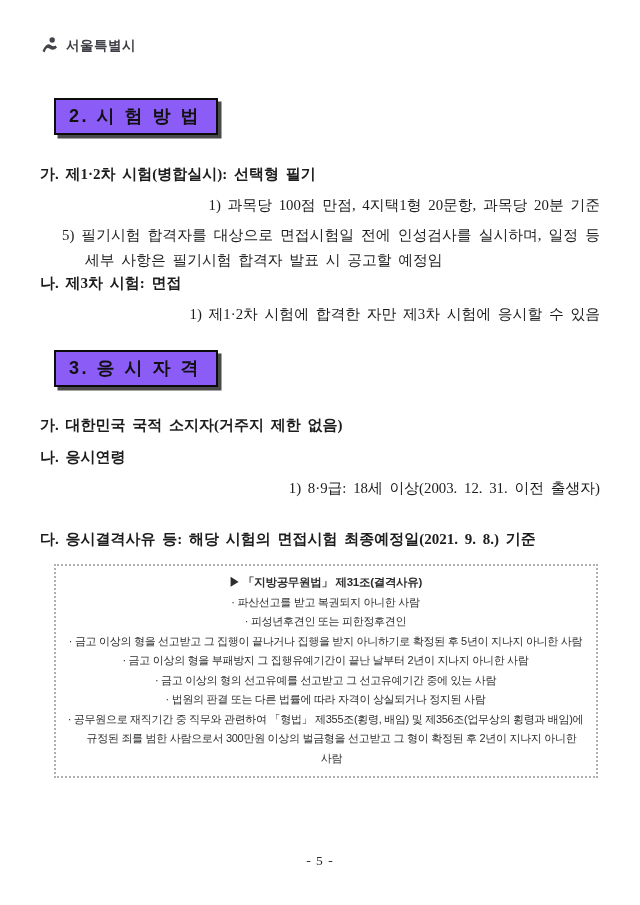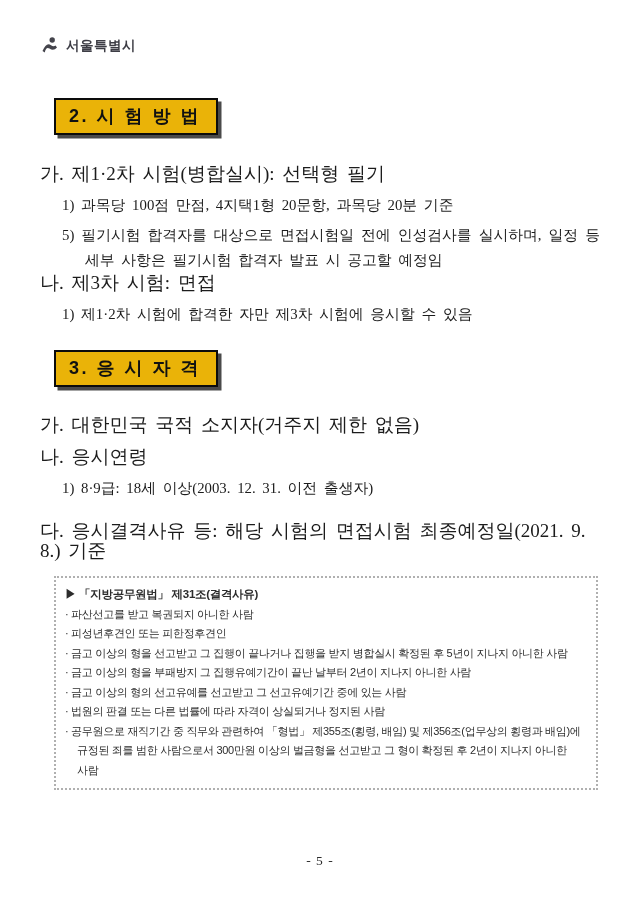--- a/index.html
+++ b/index.html
@@ -27,58 +27,59 @@
   
   .section-box {
     display: inline-block;
     margin-left: 14px;
     border: 2.5px solid #0c0c0c;
     box-shadow: 3.5px 3.5px 0 #4a4a4a;
     padding: 4px 15px 5px 13px;
     font-family: "Liberation Sans", sans-serif;
     font-weight: bold; font-size: 18px; color: #111;
     letter-spacing: 2.5px;
-    background: #eab308;
+    background: #8b5cf6;
   }
   .box-2 { margin-top: 40px; }
   .box-3 { margin-top: 23px; }
   
   .h-sub {
-    font-weight: normal; font-size: 19px;
+    font-weight: bold; font-size: 15px;
     word-spacing: 3px; line-height: 20px;
   }
   
   .item {
     margin-left: 22px;
     font-size: 14.8px; line-height: 25px;
     word-spacing: 3px;
     word-break: keep-all;
   }
   .hang {
     padding-left: 23px; text-indent: -23px;
     text-align: justify;
   }
   .mt-h1 { margin-top: 29px; }
-  .mt-i1 { margin-top: 9px; }
+  .mt-i1 { margin-top: 9px; text-align: right; }
   .mt-i2 { margin-top: 5px; }
   .mt-h2 { }
   .mt-box3h1 { margin-top: 28px; }
   .mt-box3h2 { margin-top: 12px; }
-  .mt-box3h3 { margin-top: 20px; }
+  .mt-box3h3 { margin-top: 28px; }
   
   .law-box {
     margin: 15px 0 0 14px;
     width: 544px; box-sizing: border-box;
     border: 2px dotted #b0b0b0;
     padding: 7px 10px 8px 9px;
     font-family: "Liberation Sans", sans-serif;
     font-size: 11px; line-height: 19.5px;
     letter-spacing: -0.3px;
     color: #2c2c2c;
     word-break: keep-all;
+    text-align: center;
   }
   .law-title { font-weight: bold; font-size: 11.5px; }
   .law-item { padding-left: 12px; text-indent: -12px; }
   
   .footer {
     position: absolute; left: 0; bottom: 36px;
     width: 640px; text-align: center;
     font-size: 13.5px; color: #2a2a2a;
     letter-spacing: 1px;
   }
@@ -117,21 +118,21 @@
   <div class="h-sub mt-box3h2">나. 응시연령</div>
   <div class="item mt-i1">1) 8·9급: 18세 이상(2003. 12. 31. 이전 출생자)</div>
 
   <div class="h-sub mt-box3h3">다. 응시결격사유 등: 해당 시험의 면접시험 최종예정일(2021. 9. 8.) 기준</div>
 
   
   <div class="law-box">
     <div class="law-title">▶ 「지방공무원법」  제31조(결격사유)</div>
     <div class="law-item">· 파산선고를 받고 복권되지 아니한 사람</div>
     <div class="law-item">· 피성년후견인 또는 피한정후견인</div>
-    <div class="law-item">· 금고 이상의 형을 선고받고 그 집행이 끝나거나 집행을 받지 병합실시 확정된 후 5년이 지나지 아니한 사람</div>
+    <div class="law-item">· 금고 이상의 형을 선고받고 그 집행이 끝나거나 집행을 받지 아니하기로 확정된 후 5년이 지나지 아니한 사람</div>
     <div class="law-item">· 금고 이상의 형을 부패방지 그 집행유예기간이 끝난 날부터 2년이 지나지 아니한 사람</div>
     <div class="law-item">· 금고 이상의 형의 선고유예를 선고받고 그 선고유예기간 중에 있는 사람</div>
     <div class="law-item">· 법원의 판결 또는 다른 법률에 따라 자격이 상실되거나 정지된 사람</div>
     <div class="law-item">· 공무원으로 재직기간 중 직무와 관련하여 「형법」 제355조(횡령, 배임) 및 제356조(업무상의 횡령과 배임)에 규정된 죄를 범한 사람으로서 300만원 이상의 벌금형을 선고받고 그 형이 확정된 후 2년이 지나지 아니한 사람</div>
   </div>
 
   
   <div class="footer">- 5 -</div>
 
 </div>

